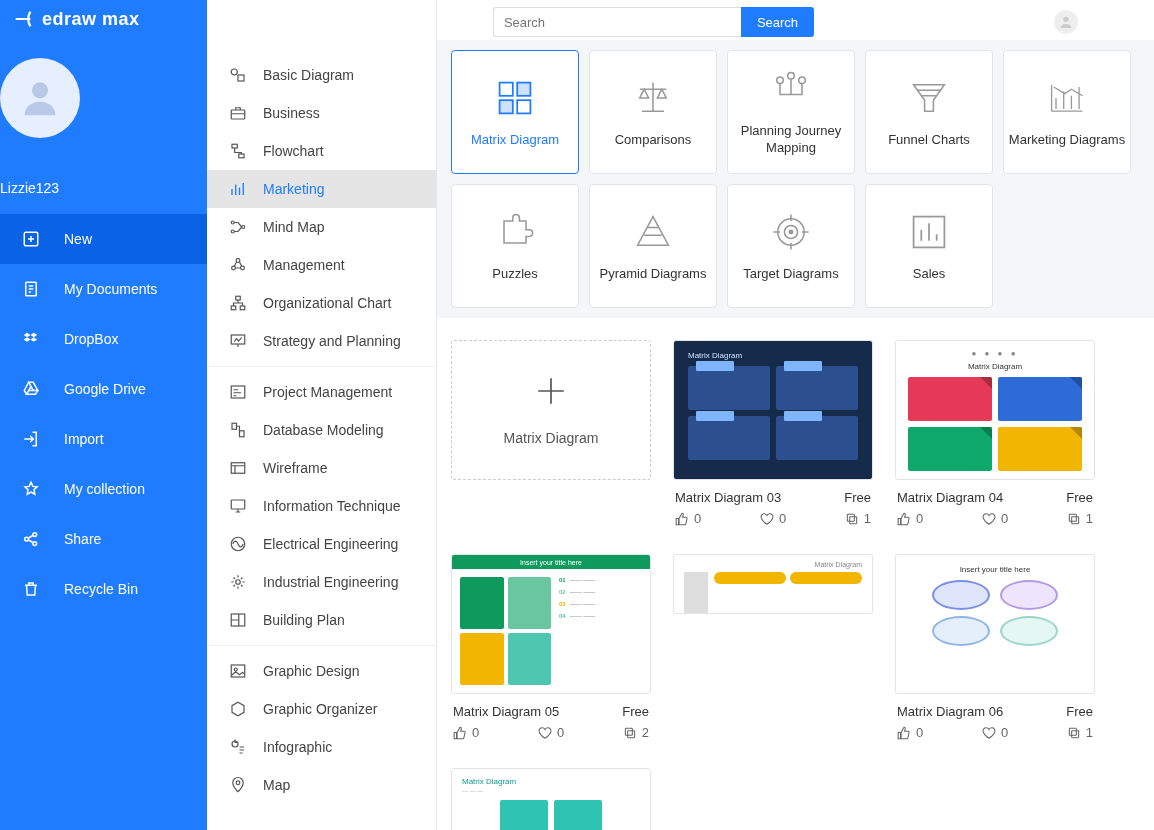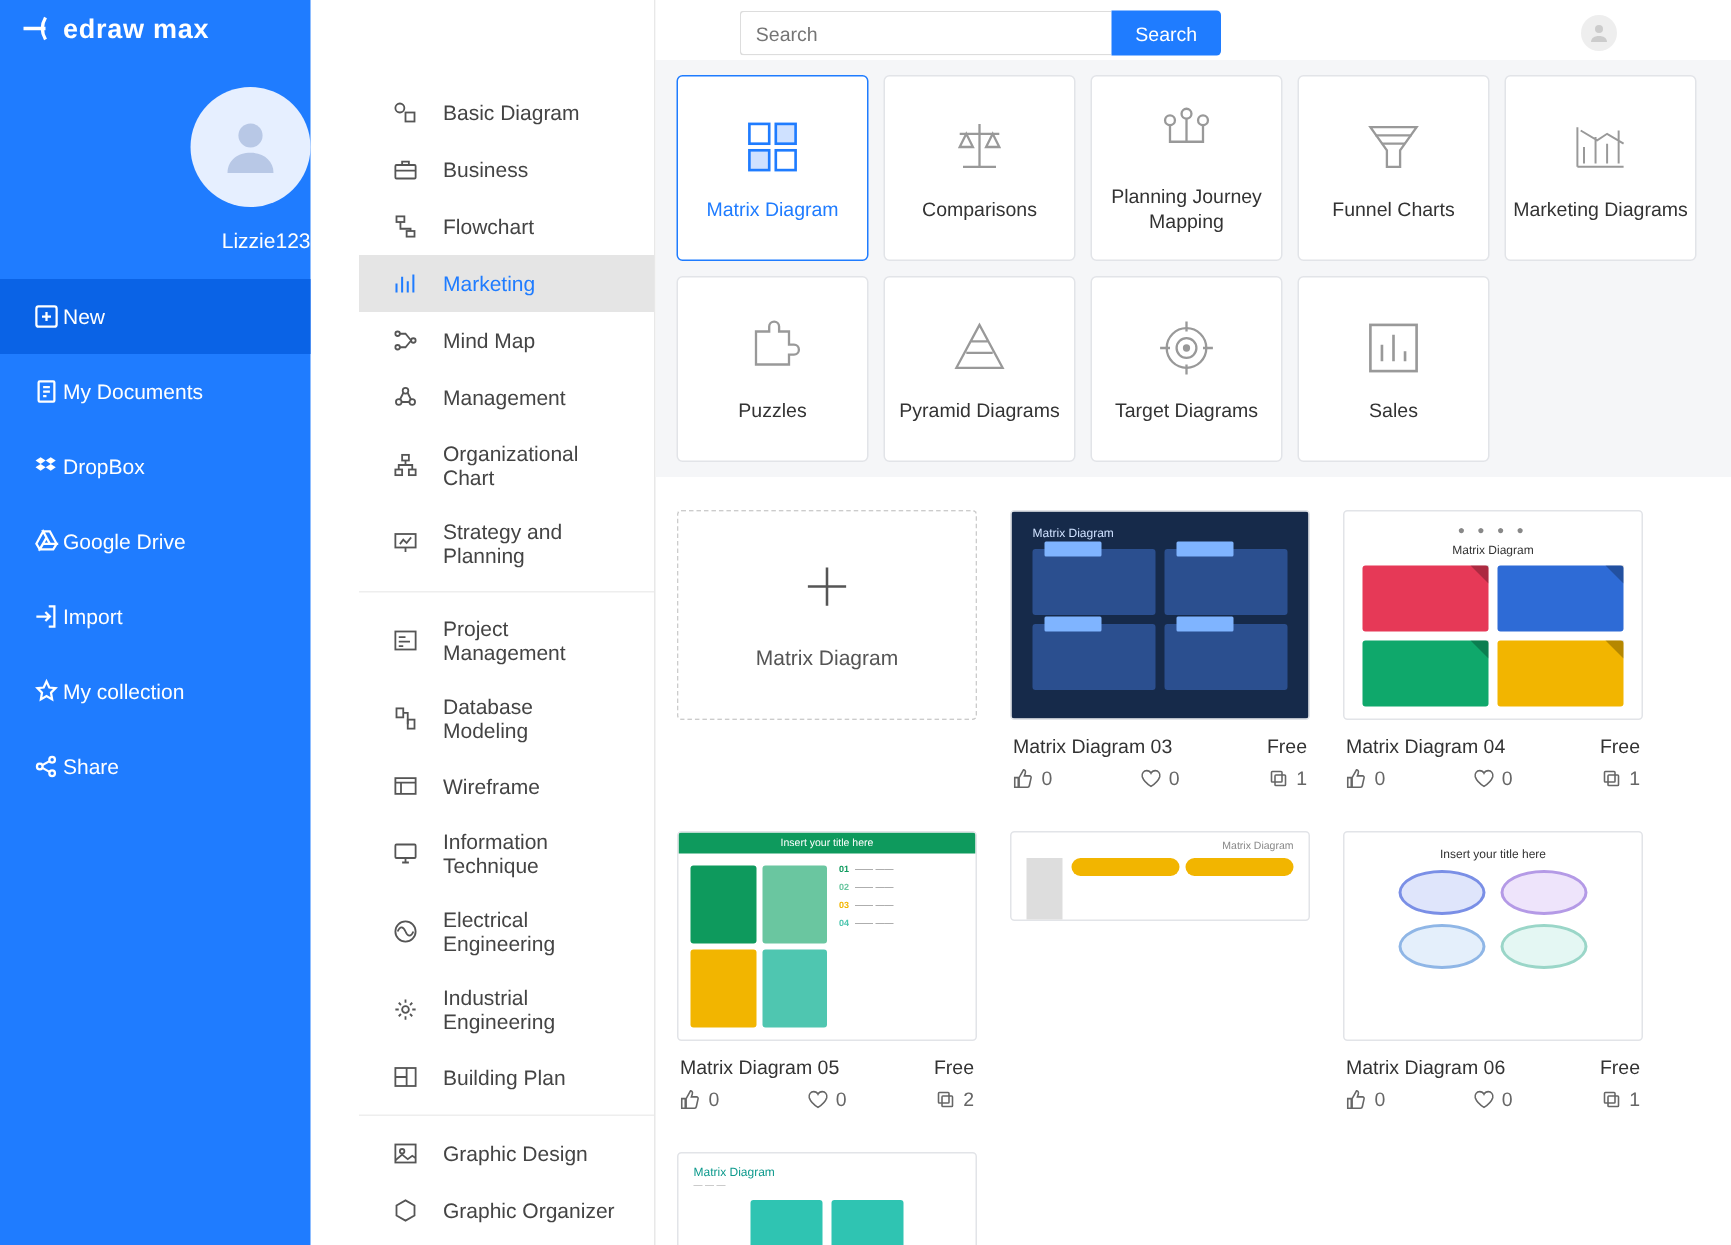--- a/index.html
+++ b/index.html
@@ -3,31 +3,31 @@
 <meta charset="utf-8">
 <style>
   * { box-sizing: border-box; margin: 0; padding: 0; }
   body { font-family: -apple-system, BlinkMacSystemFont, "Segoe UI", Arial, sans-serif; font-size: 14px; color: #333; background: #fff; width: 1154px; height: 830px; overflow: hidden; }
   .app { display: flex; height: 100%; }
 
   
   .sidebar-left { width: 207px; background: #1f7cff; color: #fff; display: flex; flex-direction: column; }
   .logo-row { height: 38px; display: flex; align-items: center; padding: 17px 12px; gap: 8px; font-weight: 600; letter-spacing: .5px; }
   .logo-text { font-size: 18px; }
-  .avatar-wrap { display: flex; flex-direction: column; align-items: flex-end; padding: 20px 0 18px; }
+  .avatar-wrap { display: flex; flex-direction: column; align-items: flex-start; padding: 20px 0 18px; gap: 28px; }
   .avatar { width: 80px; height: 80px; border-radius: 50%; background: #e6efff; display:flex; align-items:center; justify-content:center; }
   .username { margin-top: 14px; font-size: 14px; }
   .nav-left { display:flex; flex-direction:column; }
-  .nav-item { display:flex; align-items:center; gap: 2px; padding: 16px 22px; cursor:pointer; color:#fff; }
+  .nav-item { display:flex; align-items:center; gap: 24px; padding: 16px 22px; cursor:pointer; color:#fff; }
   .nav-item.active { background: #0a63e6; }
   .nav-item .ico { width:18px; display:flex; justify-content:center; }
 
   
   .sidebar-cats { width: 230px; border-right: 1px solid #e8e8e8; overflow-y:auto; padding-top: 50px; }
-  .cat-group { padding: 6px 0; border-bottom: 1px solid #eee; margin-left: 32px; }
+  .cat-group { padding: 6px 0; border-bottom: 1px solid #eee; }
   .cat-group:last-child { border-bottom:none; }
   .cat-item { display:flex; align-items:center; gap: 16px; padding: 10px 22px; cursor:pointer; color: #444; }
   .cat-item .ico { width:18px; color:#555; display:flex; justify-content:center;}
   .cat-item.active { background: #e5e5e5; color: #1f7cff; }
   .cat-item.active .ico { color:#1f7cff; }
 
   
   .right { flex:1; display:flex; flex-direction:column; overflow:hidden; position:relative; }
 
   
@@ -163,20 +163,28 @@
         <span class="ico">
             <svg width="18" height="18" viewBox="0 0 24 24" fill="none" stroke="#fff" stroke-width="2">
               <circle cx="6" cy="12" r="2.5"></circle>
               <circle cx="17" cy="6" r="2.5"></circle>
               <circle cx="17" cy="18" r="2.5"></circle>
               <path d="M8 11l7-4M8 13l7 4"></path>
             </svg>
           </span>
         <span>Share</span>
       </div>
+      <div class="nav-item">
+        <span class="ico">
+            <svg width="18" height="18" viewBox="0 0 24 24" fill="none" stroke="#fff" stroke-width="2">
+              <path d="M4 7h16M9 7V4h6v3M6 7l1 13h10l1-13"></path>
+            </svg>
+          </span>
+        <span>Recycle Bin</span>
+      </div>
     </div>
   </div>
 
   <div class="sidebar-cats">
     <div class="cat-group">
       <div class="cat-item">
           <span class="ico">
             <svg width="18" height="18" viewBox="0 0 24 24" fill="none" stroke="currentColor" stroke-width="1.6">
               <circle cx="7" cy="8" r="4"></circle>
               <rect x="12" y="12" width="8" height="8"></rect>

